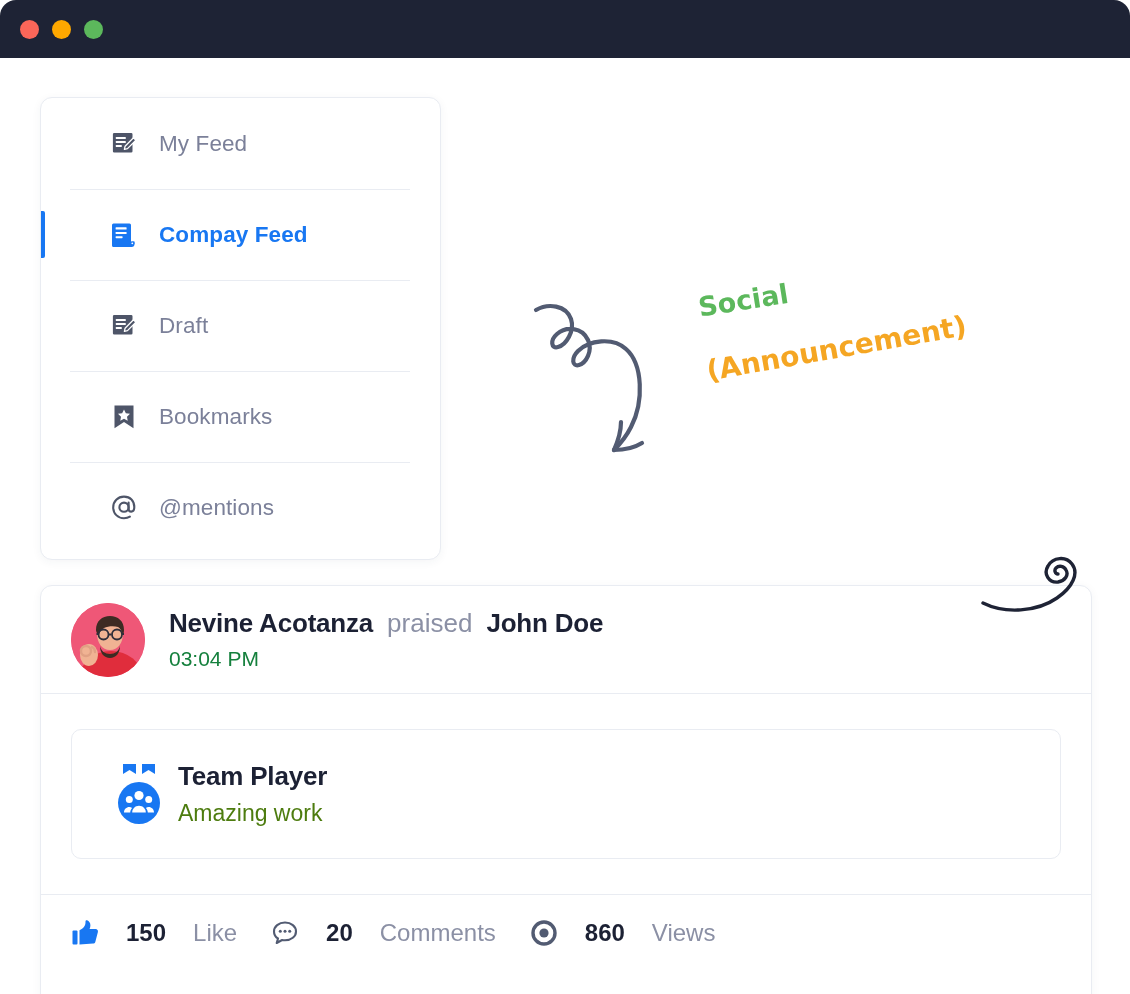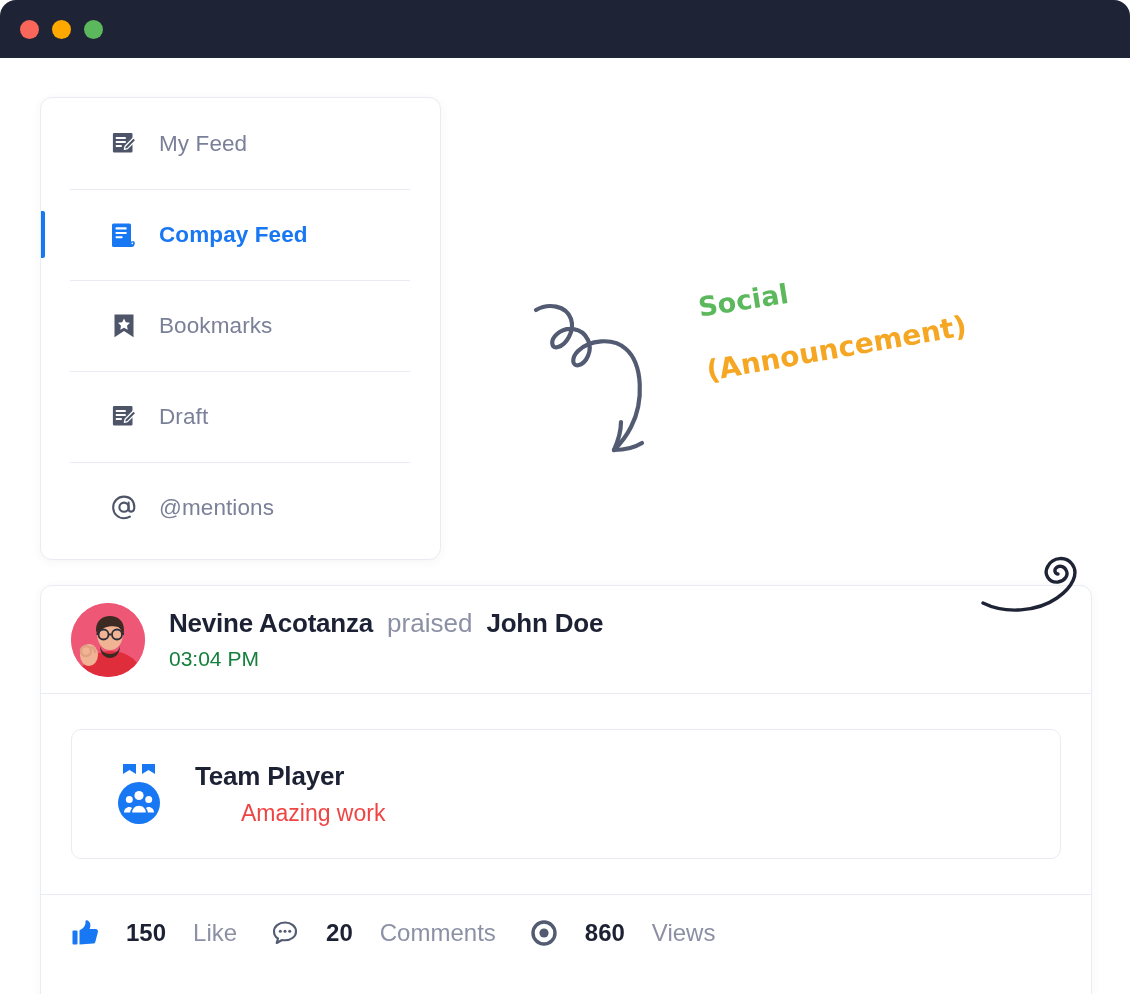--- a/index.html
+++ b/index.html
@@ -174,34 +174,33 @@
     padding: 35px 30px;
     height: 200px;
   }
   .badge-card {
     border: 1px solid #e9ecf2;
     border-radius: 10px;
     height: 130px;
     display: flex;
     align-items: center;
     padding-left: 38px;
-    gap: 27px;
+    gap: 10px;
   }
   .badge-icon { width: 58px; height: 64px; flex: 0 0 58px; }
   .badge-name {
     font-size: 26px;
     color: #1c2134;
     font-weight: bold;
     letter-spacing: -0.2px;
   }
   .badge-desc {
     margin-top: 8px;
     font-size: 23px;
-    color: #ef4444;
-    margin-left: 46px;
+    color: #4d7c0f;
   }
 
   .post-footer {
     border-top: 1px solid #e9ecf2;
     height: 76px;
     display: flex;
     align-items: center;
     padding-left: 30px;
     gap: 34px;
   }
@@ -269,38 +268,38 @@
           <rect x="22" y="21.5" width="3.5" height="3.3" rx="1.4" fill="#1877f2"></rect>
           <circle cx="23.3" cy="23.3" r="0.9" fill="#ffffff"></circle>
         </svg>
       </span>
       <span class="nav-label">Compay Feed</span>
     </div>
 
     <div class="nav-item">
       <span class="nav-icon">
         <svg width="30" height="30" viewBox="0 0 30 30">
-          <path d="M5.5 3.5h19v22.8l-9.5-6.4-9.5 6.4z" fill="#4e5568"></path>
-          <path d="M15 7.4l1.85 3.75 4.15.6-3 2.93.71 4.12L15 16.85l-3.71 1.95.71-4.12-3-2.93 4.15-.6z" fill="#ffffff"></path>
-        </svg>
-      </span>
-      <span class="nav-label">Bookmarks</span>
-    </div>
-
-    <div class="nav-item">
-      <span class="nav-icon">
-        <svg width="30" height="30" viewBox="0 0 30 30">
           <path d="M5.2 4h17a1.3 1.3 0 0 1 1.3 1.3v17a1.3 1.3 0 0 1-1.3 1.3h-17A1.3 1.3 0 0 1 3.9 22.3v-17A1.3 1.3 0 0 1 5.2 4z" fill="#4e5568"></path>
           <rect x="6.8" y="8" width="10" height="2" rx="0.6" fill="#ffffff"></rect>
           <rect x="6.8" y="12" width="10" height="2" rx="0.6" fill="#ffffff"></rect>
           <rect x="6.8" y="16" width="6" height="2" rx="0.6" fill="#ffffff"></rect>
           <path d="M24.5 8.8l2.4 2.4-8.4 8.4-3.1.7.7-3.1z" fill="#4e5568" stroke="#ffffff" stroke-width="1.3" stroke-linejoin="round"></path>
         </svg>
       </span>
       <span class="nav-label">Draft</span>
+    </div>
+
+    <div class="nav-item">
+      <span class="nav-icon">
+        <svg width="30" height="30" viewBox="0 0 30 30">
+          <path d="M5.5 3.5h19v22.8l-9.5-6.4-9.5 6.4z" fill="#4e5568"></path>
+          <path d="M15 7.4l1.85 3.75 4.15.6-3 2.93.71 4.12L15 16.85l-3.71 1.95.71-4.12-3-2.93 4.15-.6z" fill="#ffffff"></path>
+        </svg>
+      </span>
+      <span class="nav-label">Bookmarks</span>
     </div>
 
     <div class="nav-item">
       <span class="nav-icon">
         <svg width="30" height="30" viewBox="0 0 30 30">
           <g fill="none" stroke="#4e5568" stroke-width="2.1" stroke-linecap="round">
             <circle cx="15" cy="14.2" r="4.6"></circle>
             <path d="M19.6 9.6v6.1c0 1.9 1 2.9 2.6 2.9 1.9 0 3.1-1.6 3.1-4.5C25.3 7.7 21.3 3.6 15 3.6 8.8 3.6 4.2 8.2 4.2 14.4c0 6.2 4.6 10.8 10.8 10.8 2.3 0 4.3-.5 5.9-1.5"></path>
           </g>
         </svg>

